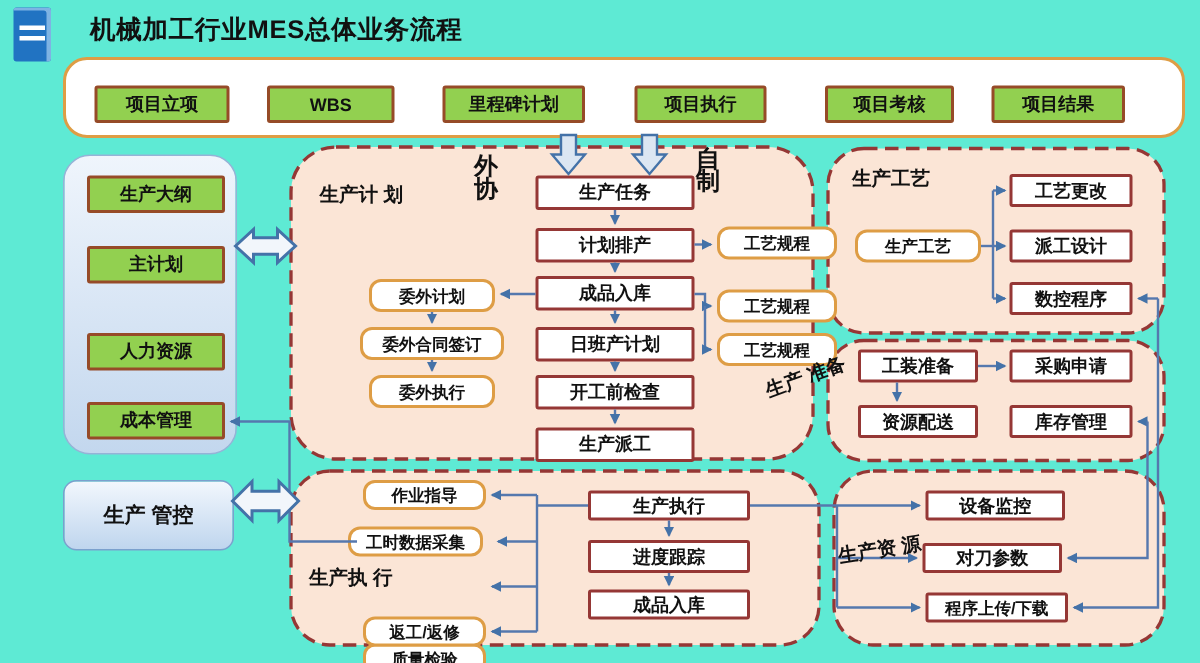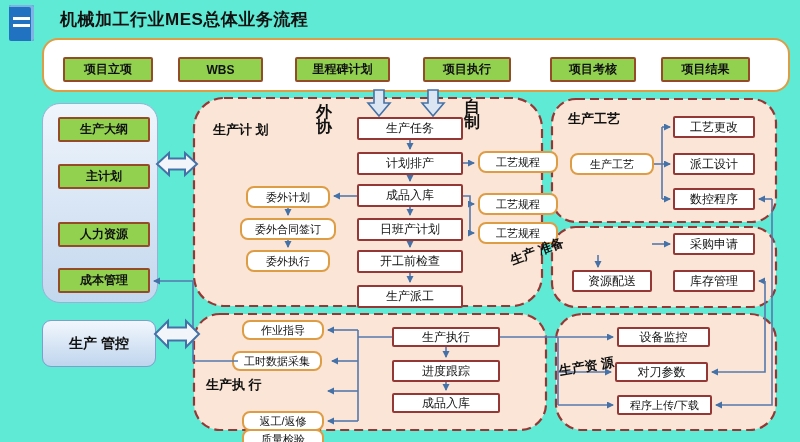--- a/index.html
+++ b/index.html
@@ -1,18 +1,18 @@
 <!DOCTYPE html>
 <html><head>
 <meta charset="utf-8">
 <style>
   html,body{margin:0;padding:0;background:#fff;}
   #stage{position:relative;width:800px;height:442px;background:#5eead4;overflow:hidden;
          font-family:"Liberation Sans","DejaVu Sans",sans-serif;color:#111;}
-  .abs{position:absolute;box-sizing:border-box;}
+  .abs{position:absolute;box-sizing:border-box;font-weight:bold;}
   
   #bgsvg{position:absolute;left:0;top:0;z-index:1;}
   .node{z-index:2;}
   #linksvg{position:absolute;left:0;top:0;z-index:3;pointer-events:none;}
   .lbl{z-index:4;}
   
   .title{left:60px;top:8px;font-size:17px;font-weight:bold;letter-spacing:.5px;}
   .logo{left:9px;top:5px;width:25px;height:36px;background:#2173C2;border-radius:2px;
         box-shadow:-3px 2px 0 #7EB3E3 inset;}
   .logo:before,.logo:after{content:"";position:absolute;left:4px;right:4px;height:3px;background:#fff;}
@@ -87,20 +87,21 @@
   <div class="abs obox node" style="left:478px;top:193px;width:80px;height:22px;">工艺规程</div>
   <div class="abs obox node" style="left:478px;top:222px;width:80px;height:22px;">工艺规程</div>
 
   <div class="abs sec-label lbl" style="left:568px;top:110px;">生产工艺</div>
   <div class="abs obox node" style="left:570px;top:153px;width:84px;height:22px;">生产工艺</div>
   <div class="abs wbox node" style="left:673px;top:116px;width:82px;height:22px;">工艺更改</div>
   <div class="abs wbox node" style="left:673px;top:153px;width:82px;height:22px;">派工设计</div>
   <div class="abs wbox node" style="left:673px;top:188px;width:82px;height:22px;">数控程序</div>
 
   <div class="abs sec-label rot lbl" style="left:511px;top:252px;">生产 准备</div>
+  <div class="abs wbox node" style="left:572px;top:233px;width:80px;height:22px;">工装准备</div>
   <div class="abs wbox node" style="left:673px;top:233px;width:82px;height:22px;">采购申请</div>
   <div class="abs wbox node" style="left:572px;top:270px;width:80px;height:22px;">资源配送</div>
   <div class="abs wbox node" style="left:673px;top:270px;width:82px;height:22px;">库存管理</div>
 
   <div class="abs sec-label lbl" style="left:206px;top:376px;">生产执 行</div>
   <div class="abs obox node" style="left:242px;top:320px;width:82px;height:20px;">作业指导</div>
   <div class="abs obox node" style="left:232px;top:351px;width:90px;height:20px;">工时数据采集</div>
   <div class="abs obox node" style="left:242px;top:381px;width:82px;height:20px;margin-top:48px;">质量检验</div>
   <div class="abs obox node" style="left:242px;top:411px;width:82px;height:20px;">返工/返修</div>
   <div class="abs wbox node" style="left:392px;top:327px;width:108px;height:20px;">生产执行</div>

